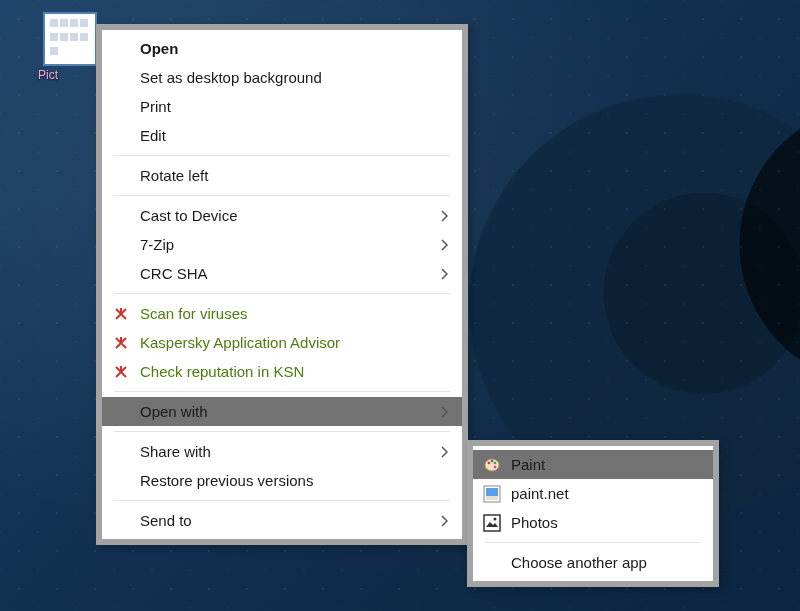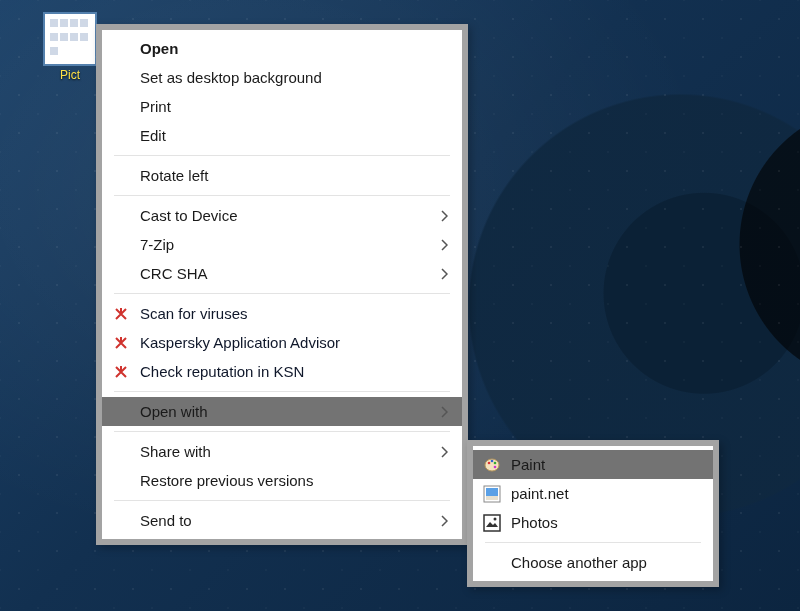--- a/index.html
+++ b/index.html
@@ -35,22 +35,22 @@
     opacity:.25;
     pointer-events:none;
   }
   .wallpaper::after { background-position: 19px 19px; opacity:.12; }
 
   
   .desktop-icon {
     position: absolute;
     top: 14px; left: 38px;
     width: 64px;
-    text-align: center;
-    color: #fde047;
+    text-align: left;
+    color: #f9a8d4;
     font-size: 12px;
     cursor: pointer;
   }
   .desktop-icon .thumb {
     width: 50px; height: 50px;
     margin: 0 auto 4px;
     background: #fff;
     border: 1px solid rgba(255,255,255,.6);
     box-shadow: 0 0 0 2px rgba(120,170,220,.6);
     display:flex; flex-wrap:wrap; padding:4px; gap:2px;
@@ -80,21 +80,21 @@
     display: flex;
     align-items: center;
     height: 29px;
     padding: 0 14px 0 38px;
     position: relative;
     cursor: default;
     white-space: nowrap;
   }
   .item.hl { background: #737373; }
   .item.bold { font-weight: 600; }
-  .item.dim { color: #0f172a; }
+  .item.dim { color: #4d7c0f; }
   .sep {
     height: 1px;
     background: #e3e3e3;
     margin: 5px 12px;
   }
   .chev {
     position: absolute;
     right: 14px; top: 50%;
     transform: translateY(-50%);
     width: 7px; height: 12px;

